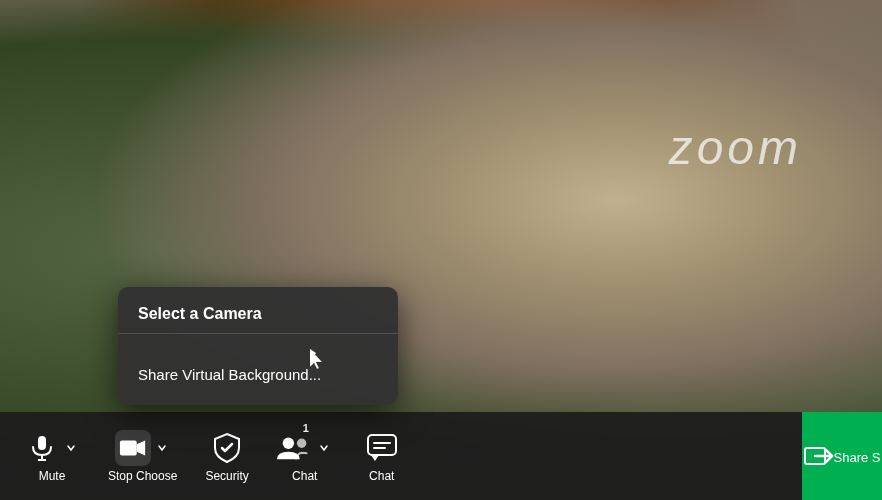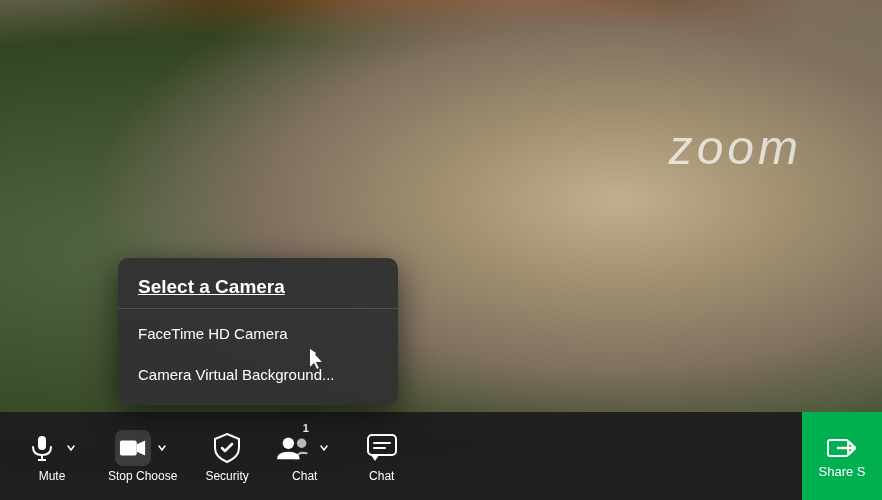--- a/index.html
+++ b/index.html
@@ -98,21 +98,21 @@
       background: rgba(80,80,80,0.6);
       border-radius: 8px;
       padding: 4px;
     }
 
     .share-btn-inner {
       background: #00b050;
       width: 80px;
       height: 88px;
       display: flex;
-      flex-direction: column;
+      flex-direction: row;
       align-items: center;
       justify-content: center;
       color: #fff;
       font-size: 14px;
       font-weight: 500;
       cursor: pointer;
     }
 
     
     .dropdown-menu {
@@ -122,26 +122,25 @@
       background: rgba(50, 50, 50, 0.97);
       border-radius: 10px;
       padding: 10px 0;
       min-width: 280px;
       box-shadow: 0 8px 32px rgba(0,0,0,0.6);
       z-index: 100;
     }
 
     .dropdown-header {
       padding: 8px 20px 10px 20px;
-      font-size: 19px;
+      font-size: 16px;
       font-weight: 700;
       color: #fff;
       border-bottom: 1px solid rgba(255,255,255,0.15);
-      margin-bottom: 4px;
-      text-decoration: underline;
+      margin-bottom: 20px;
     }
 
     .dropdown-item {
       padding: 12px 20px;
       font-size: 15px;
       color: #fff;
       cursor: pointer;
       display: flex;
       align-items: center;
     }
@@ -186,26 +185,23 @@
 </head>
 <body>
 
 <div class="bg-scene"></div>
 
 <div class="zoom-watermark">zoom</div>
 
 <div class="dropdown-menu">
   <div class="dropdown-header">Select a Camera</div>
 
+
   <div class="dropdown-item">
-    <span>FaceTime HD Camera</span>
-  </div>
-
-  <div class="dropdown-item">
-    <span>Camera Virtual Background...</span>
+    <span>Share Virtual Background...</span>
   </div>
 
 </div>
 
 <div class="cursor">
   <svg width="16" height="22" viewBox="0 0 16 22" fill="none">
     <path d="M0 0 L0 18 L4 14 L7 20 L9 19 L6 13 L12 13 Z" fill="white" stroke="rgba(0,0,0,0.3)" stroke-width="0.5"></path>
   </svg>
 </div>
 

